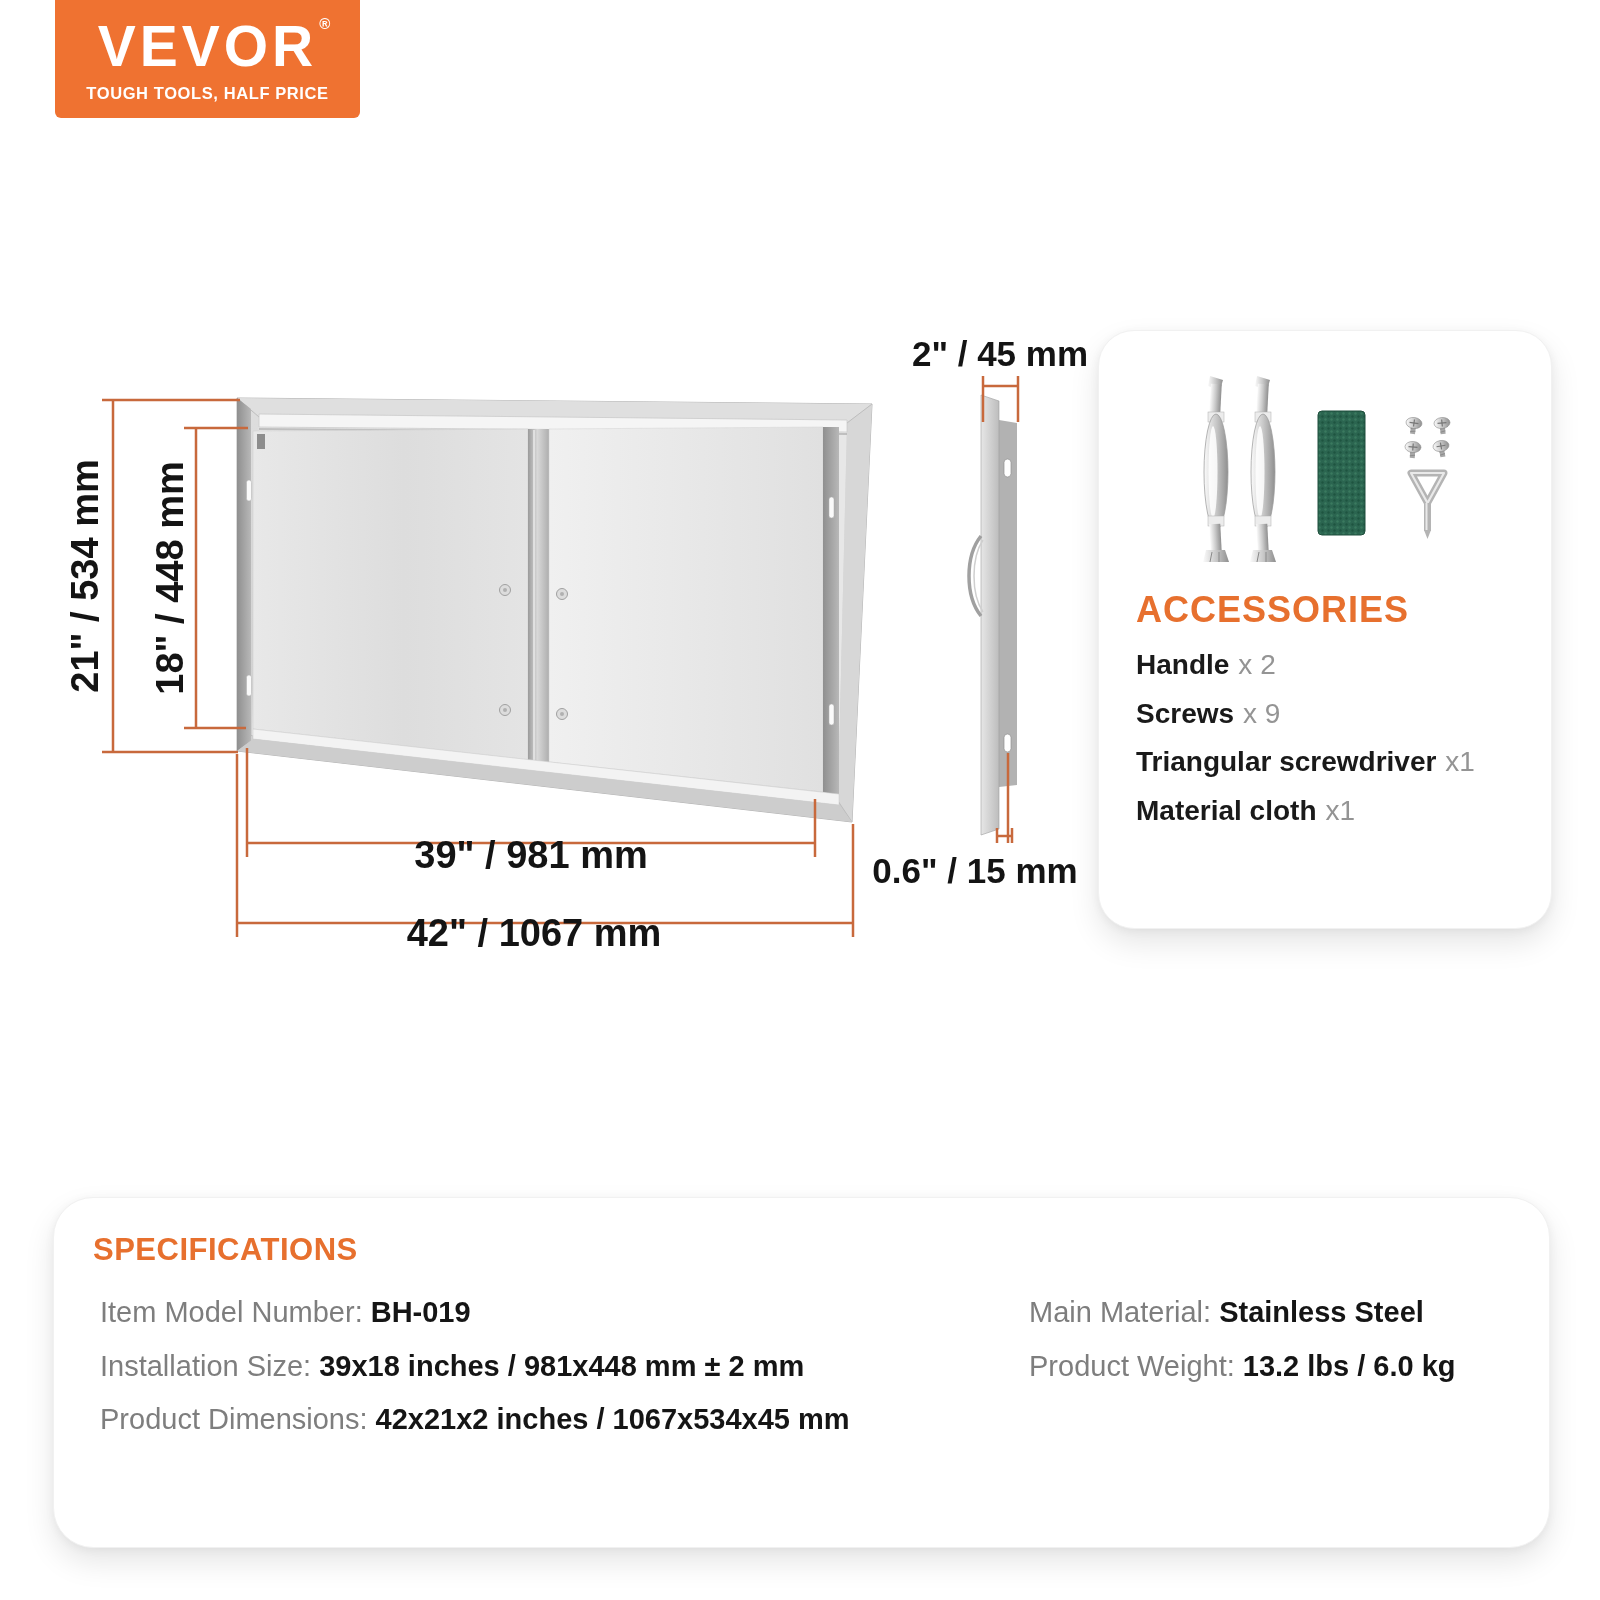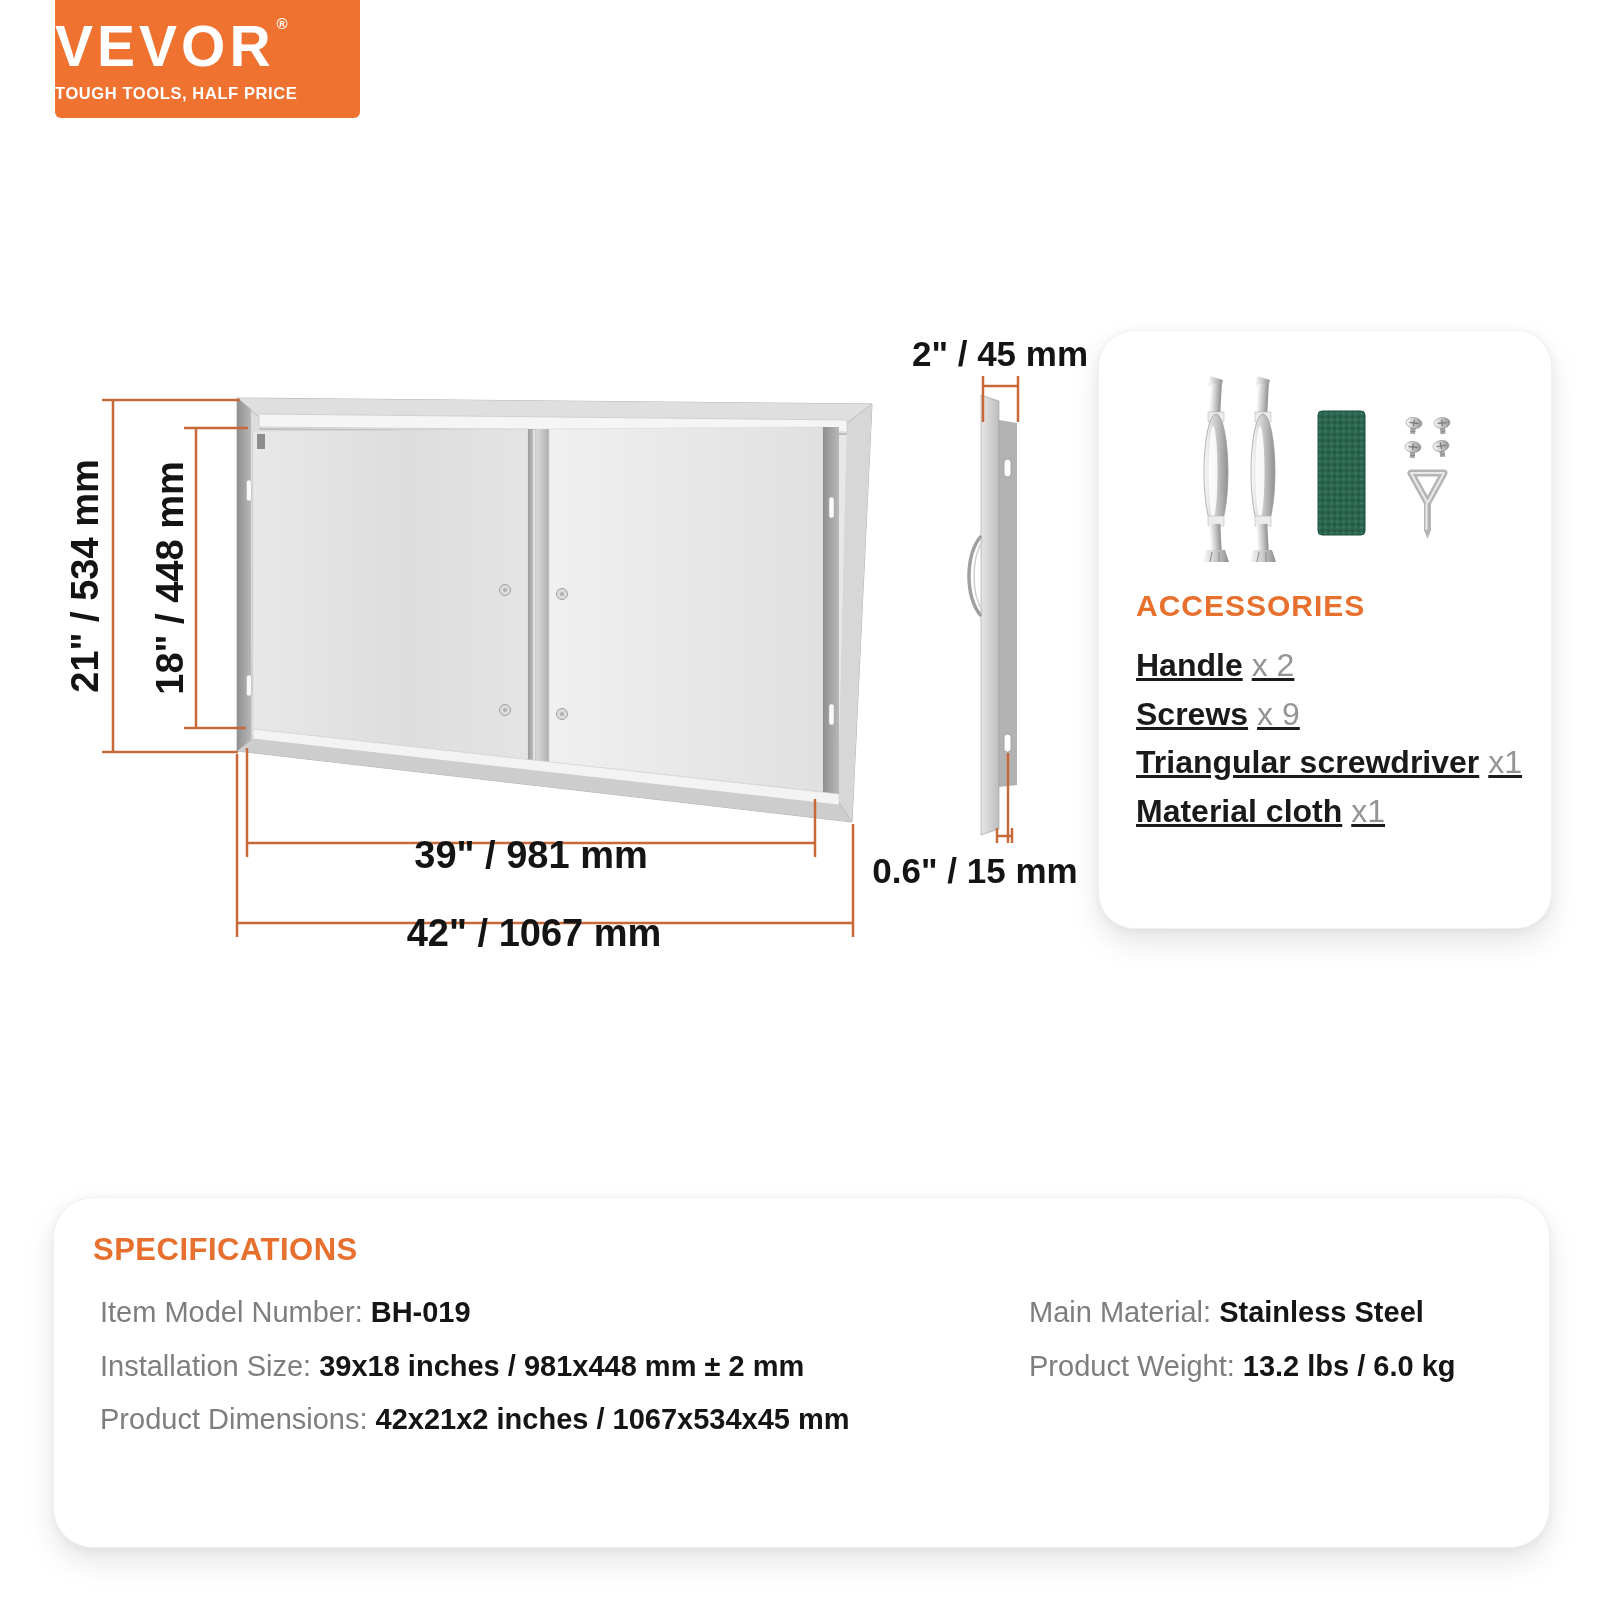--- a/index.html
+++ b/index.html
@@ -9,21 +9,21 @@
     font-family:"Liberation Sans","DejaVu Sans",sans-serif;
     color:#1b1b1b;
   }
   .abs { position:absolute; }
 
   
   #logo {
     left:55px; top:0; width:305px; height:118px;
     background:var(--brand,#EF7231);
     border-radius:0 0 6px 6px;
-    display:flex; flex-direction:column; justify-content:center;
+    display:flex; flex-direction:column; align-items:center; justify-content:center;
   }
   #logo .wordmark {
     color:#fff; font-weight:bold; font-size:57px; letter-spacing:4px;
     line-height:1; position:relative; margin-top:2px;
   }
   #logo .wordmark sup {
     font-size:15px; letter-spacing:0; position:absolute; top:-2px; margin-left:2px;
   }
   #logo .tagline {
     color:#fff; font-weight:bold; font-size:16.5px; letter-spacing:0.6px; margin-top:9px;
@@ -49,25 +49,25 @@
   #dim-flange       { left:825px; top:851px; width:300px; height:40px; }
 
   
   .card {
     position:absolute; background:#fff; border:1px solid #f1f1f1;
     box-shadow:0 14px 30px rgba(0,0,0,0.10), 0 2px 10px rgba(0,0,0,0.05);
   }
   #accessories { left:1098px; top:330px; width:452px; height:597px; border-radius:36px; }
   #accessories .acc-art { position:absolute; left:0; top:0; width:452px; height:260px; }
   #accessories .title {
-    position:absolute; left:37px; top:258px; font-size:30px; font-weight:bold;
+    position:absolute; left:37px; top:258px; font-size:36px; font-weight:bold;
     color:var(--accent,#E7702E); letter-spacing:1px;
   }
   #accessories .list { position:absolute; left:37px; top:310px; }
-  #accessories .list .item { font-size:32px; line-height:48.5px; white-space:nowrap;text-decoration:underline; }
+  #accessories .list .item { font-size:28px; line-height:48.5px; white-space:nowrap; }
   #accessories .list .item .nm { font-weight:bold; color:#1a1a1a; }
   #accessories .list .item .ct { color:#949494; margin-left:9px; }
 
   #specs { left:53px; top:1197px; width:1495px; height:349px; border-radius:40px; }
   #specs .title {
     position:absolute; left:39px; top:34px; font-size:31px; font-weight:bold;
     color:var(--accent,#E7702E); letter-spacing:0.5px;
   }
   #specs .col { position:absolute; top:88px; }
   #specs .col.left  { left:46px; }

